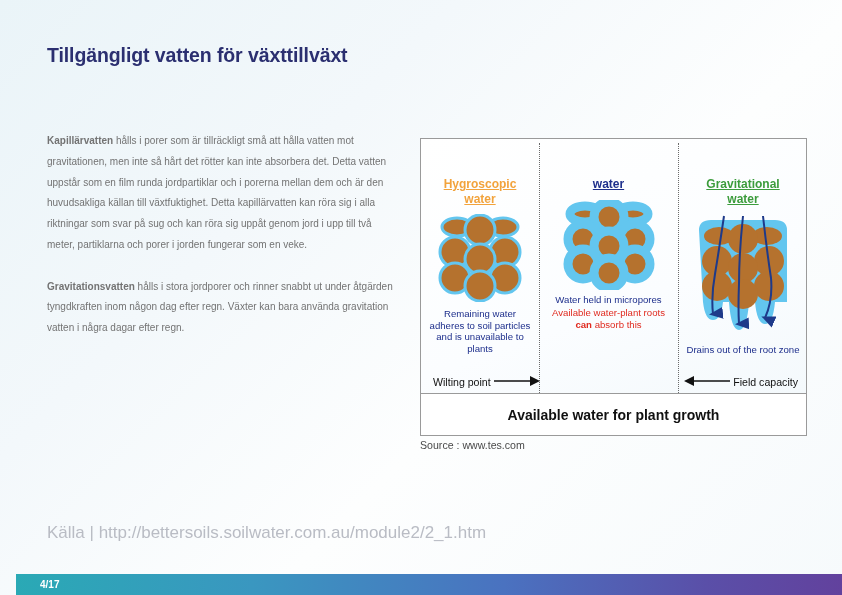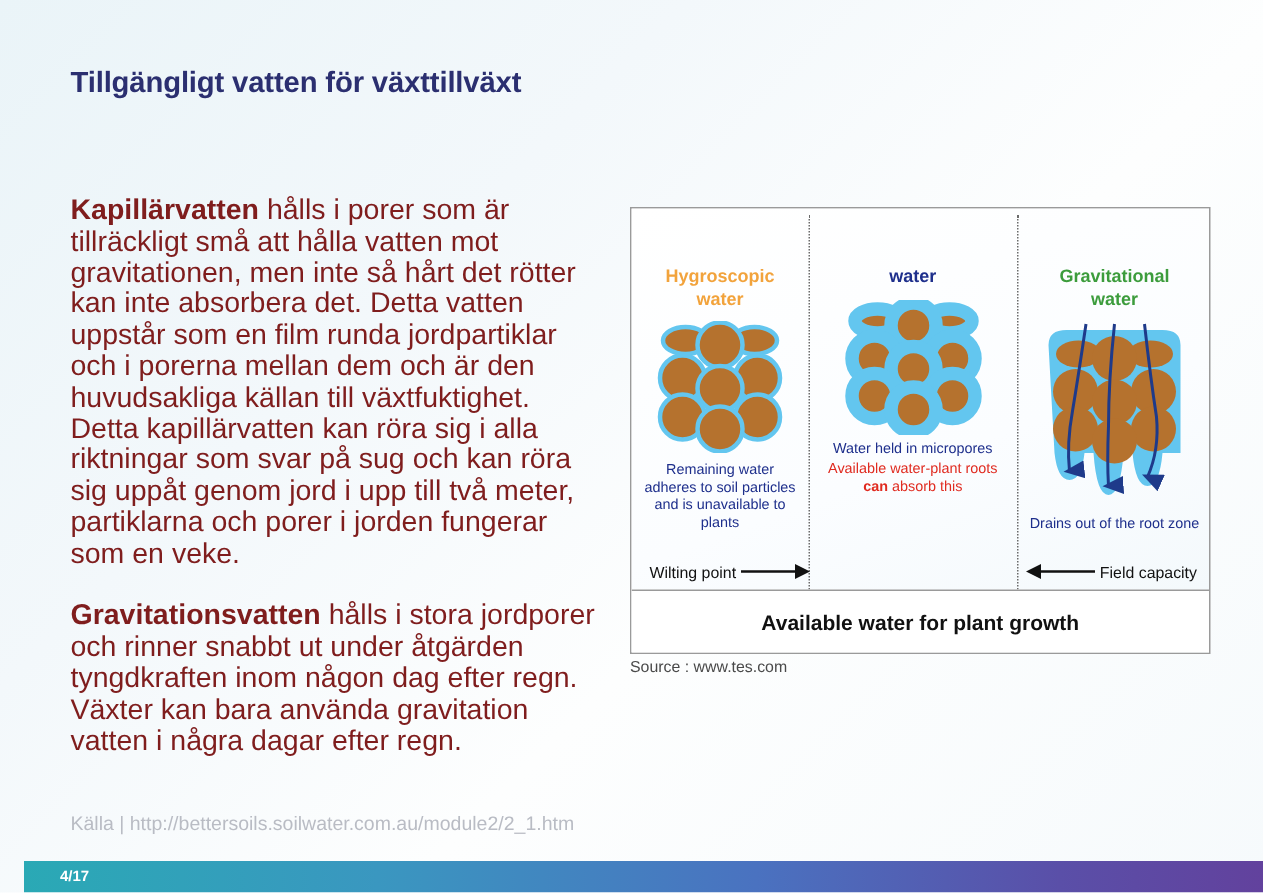--- a/index.html
+++ b/index.html
@@ -26,34 +26,34 @@
     color: #2b2f70;
     letter-spacing: -0.1px;
   }
 
   
   .body-copy {
     position: absolute;
     left: 47px;
     top: 131px;
     width: 350px;
-    color: #7f1d1d;
-    font-size: 19px;
+    color: #737373;
+    font-size: 10px;
     line-height: 20.8px;
   }
   .para { margin-bottom: 20.8px; }
   .para:last-child { margin-bottom: 0; }
   .para b { font-weight: bold; }
 
   
   .source-line {
     position: absolute;
     left: 47px;
-    top: 541px;
-    font-size: 13px;
+    top: 523px;
+    font-size: 17px;
     color: #b9bcc4;
   }
 
   
   .figure-panel {
     position: absolute;
     left: 420px;
     top: 138px;
     width: 387px;
     height: 298px;
@@ -86,20 +86,21 @@
   }
   .col-1 { left: 0;     width: 118px; }
   .col-2 { left: 118px; width: 139px; }
   .col-3 { left: 257px; width: 130px; }
 
   .col-head {
     margin-top: 38px;
     font-size: 12px;
     font-weight: bold;
     line-height: 14.5px;
+    text-decoration: underline;
   }
   .col-head.hygro { color: #f2a33c; }
   .col-head.capil { color: #1e2f8c; }
   .col-head.grav  { color: #3c9c3c; }
 
   
   .art { position: relative; height: 92px; margin-top: 8px; }
   .art svg { display: block; margin: 0 auto; }
 
   .col-desc {

